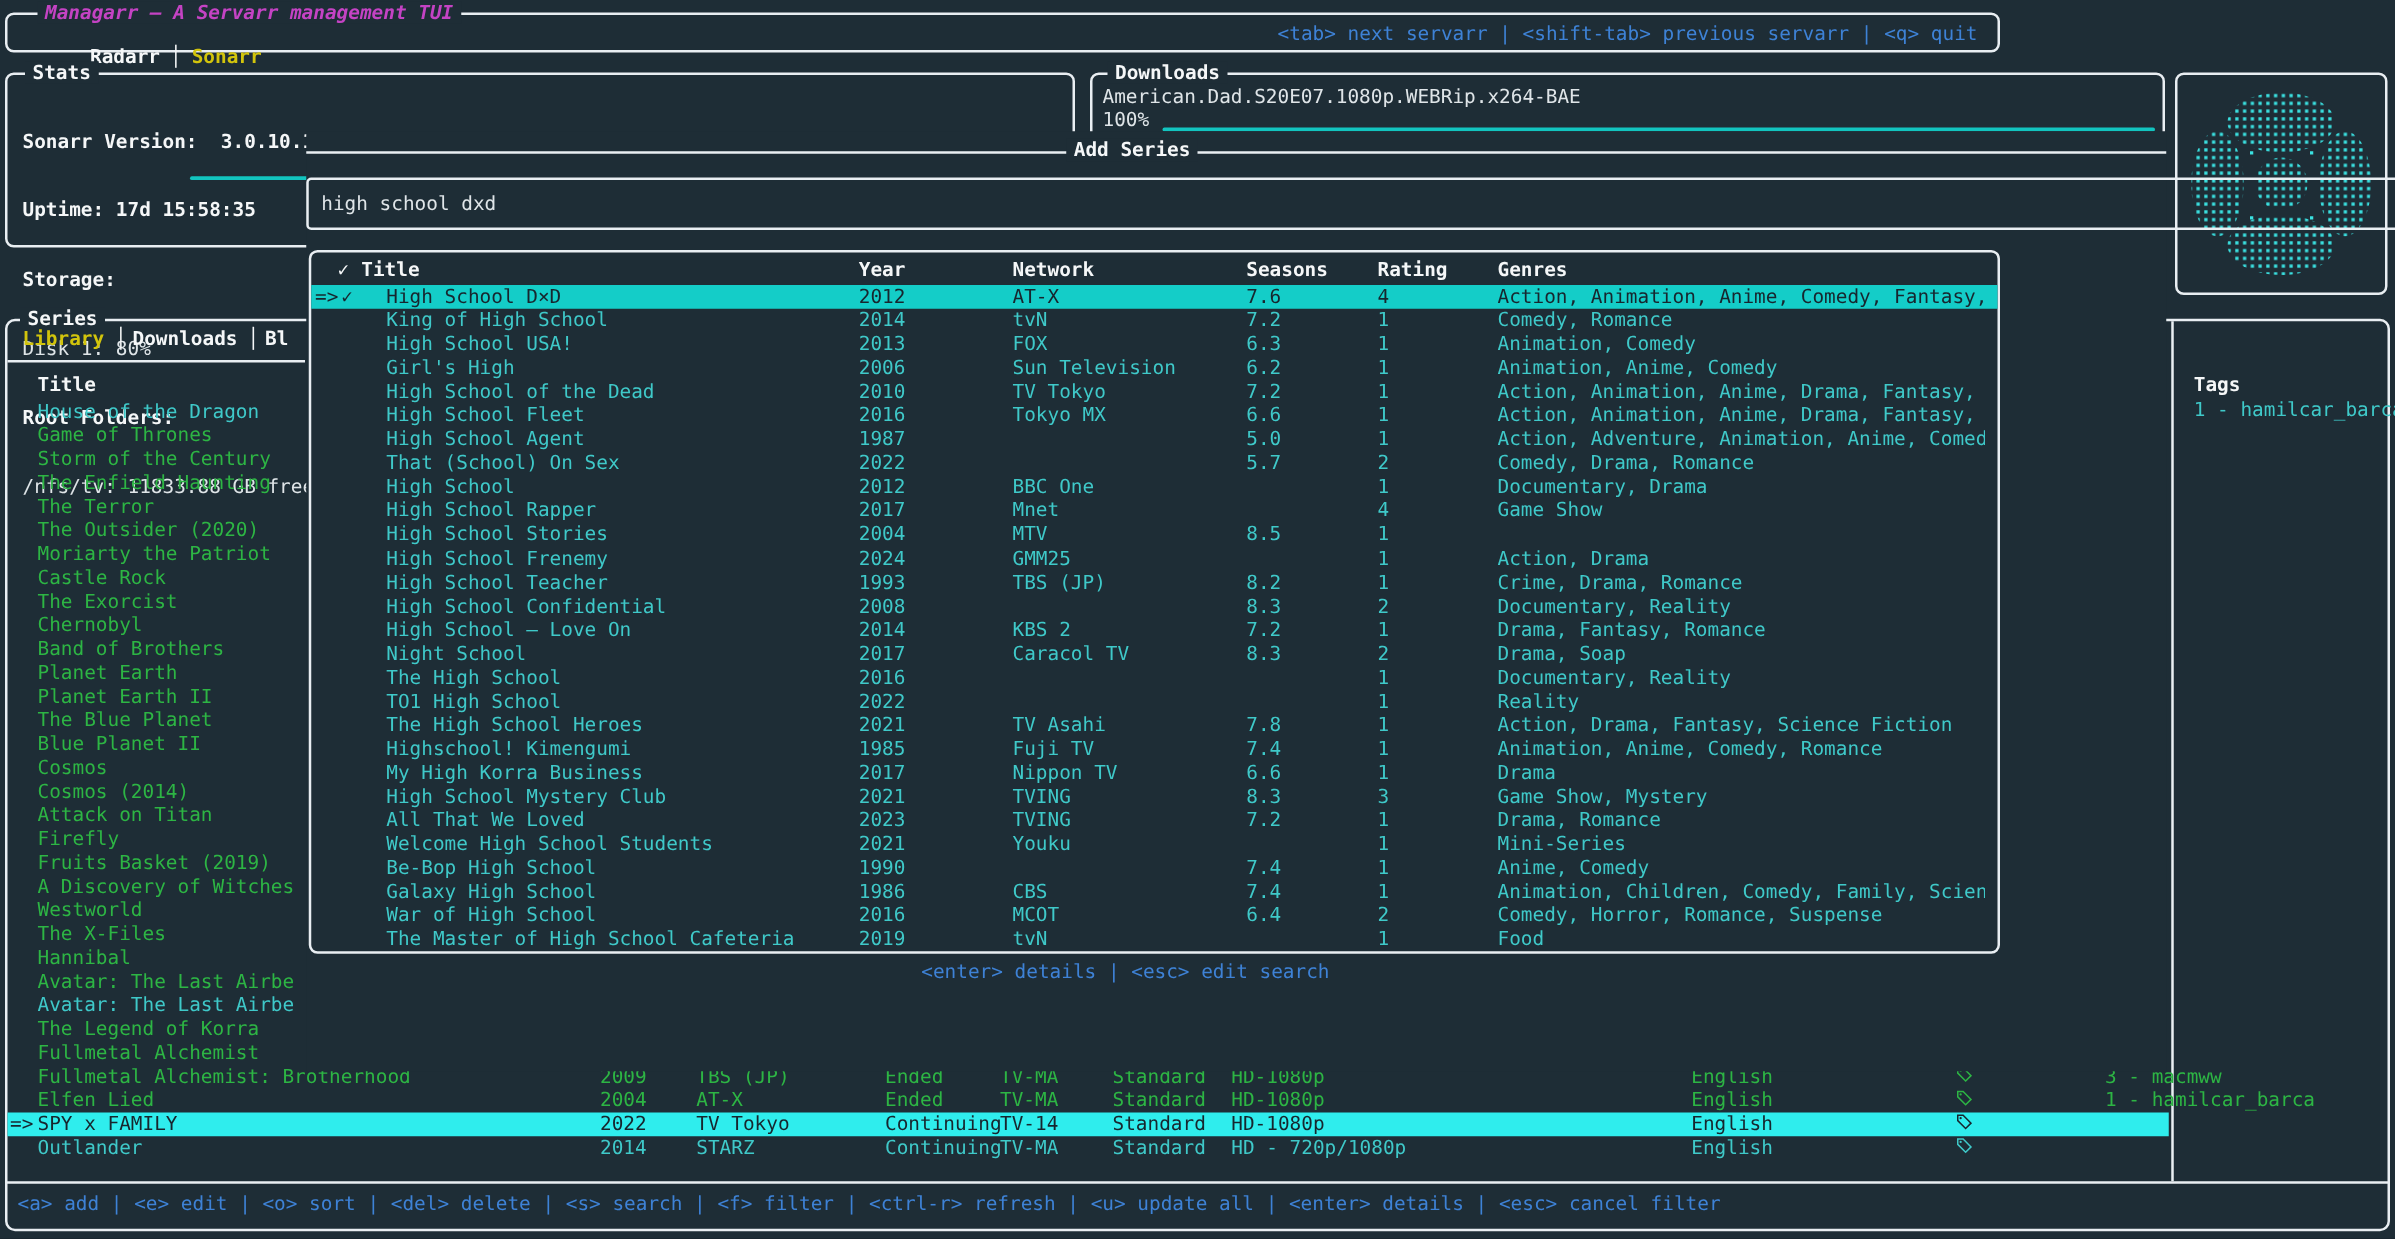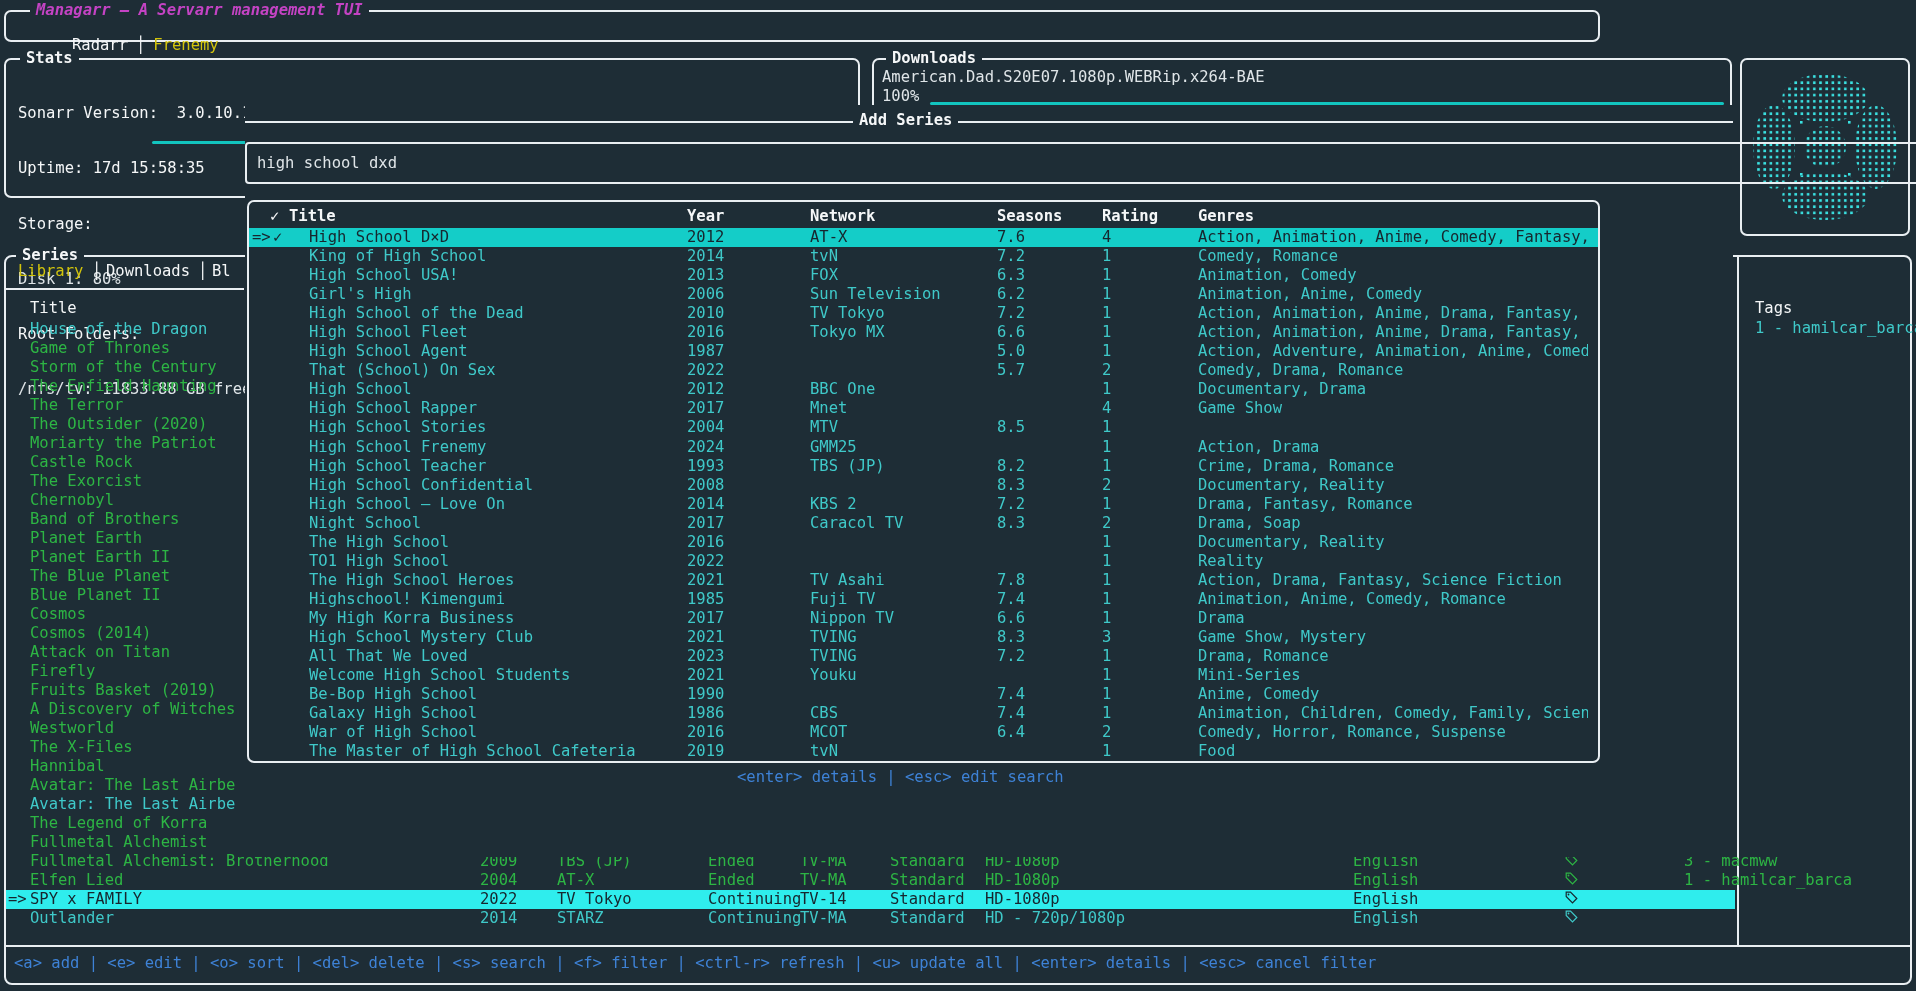--- a/index.html
+++ b/index.html
@@ -6,21 +6,21 @@
     --bg:#1e2d36; --border:#e9eef2; --white:#f5f7f8; --dim:#dfe5e8;
     --cyan:#3fc9c9; --green:#2db544; --yellow:#d2c40c; --magenta:#c443c4;
     --blue:#3e82d6; --sel:#14cdc8; --sel2:#2feded; --dark:#17262e; --gauge:#12c4bf;
   }
   *{margin:0;padding:0;box-sizing:border-box}
   body{background:#0d161c;font-family:"DejaVu Sans Mono",monospace;font-size:15.5px;color:var(--dim)}
   .stage{position:relative;width:1916px;height:991px;background:var(--bg);overflow:hidden}
   .abs{position:absolute;white-space:pre}
   .box{position:absolute;border:2px solid var(--border);border-radius:7px}
   .btitle{position:absolute;top:-11px;background:var(--bg);padding:0 6px;font-weight:700;color:var(--white);white-space:pre}
-  .bold{font-weight:400}
+  .bold{font-weight:700}
   .white{color:var(--white)} .yellow{color:var(--yellow)} .magenta{color:var(--magenta)}
   .blue{color:var(--blue)} .cyan{color:var(--cyan)}
   .italic{font-style:italic}
   .sep{color:var(--white);padding:0 8px}
   .hline{position:absolute;height:2px;background:var(--border)}
   .vline{position:absolute;width:2px;background:var(--border)}
   .gaugebar{position:absolute;height:3px;background:var(--gauge);border-radius:2px}
   
   .stats-lines div{height:19.3px;line-height:19.3px;white-space:pre}
   
@@ -49,22 +49,23 @@
   .logo-wrap{display:flex;align-items:center;justify-content:center;width:100%;height:100%}
 </style>
 </head>
 <body>
 
 <div class="stage">
 
   <div class="box" style="left:4px;top:10px;width:1596px;height:32px">
     <span class="btitle magenta italic" style="left:24px">Managarr — A Servarr management TUI</span>
     <div class="abs" style="left:10px;top:6px">
-      <span class="bold white">Radarr</span><span class="sep">│</span><span class="bold yellow">Frenemy</span>
+      <span class="bold white">Radarr</span><span class="sep">│</span><span class="bold yellow">Sonarr</span>
     </div>
+    <div class="abs blue" style="right:16px;top:6px">&lt;tab&gt; next servarr | &lt;shift-tab&gt; previous servarr | &lt;q&gt; quit</div>
   </div>
 
   <div class="box" style="left:4px;top:58px;width:856px;height:140px">
     <span class="btitle" style="left:14px">Stats</span>
     <div class="stats-lines abs" style="left:12px;top:8px">
       <div class="bold white">Sonarr Version:  3.0.10.1567</div>
       <div class="bold white">Uptime: 17d 15:58:35</div>
       <div class="bold white">Storage:</div>
       <div>Disk 1: 80%</div>
       <div class="bold white">Root Folders:</div>

